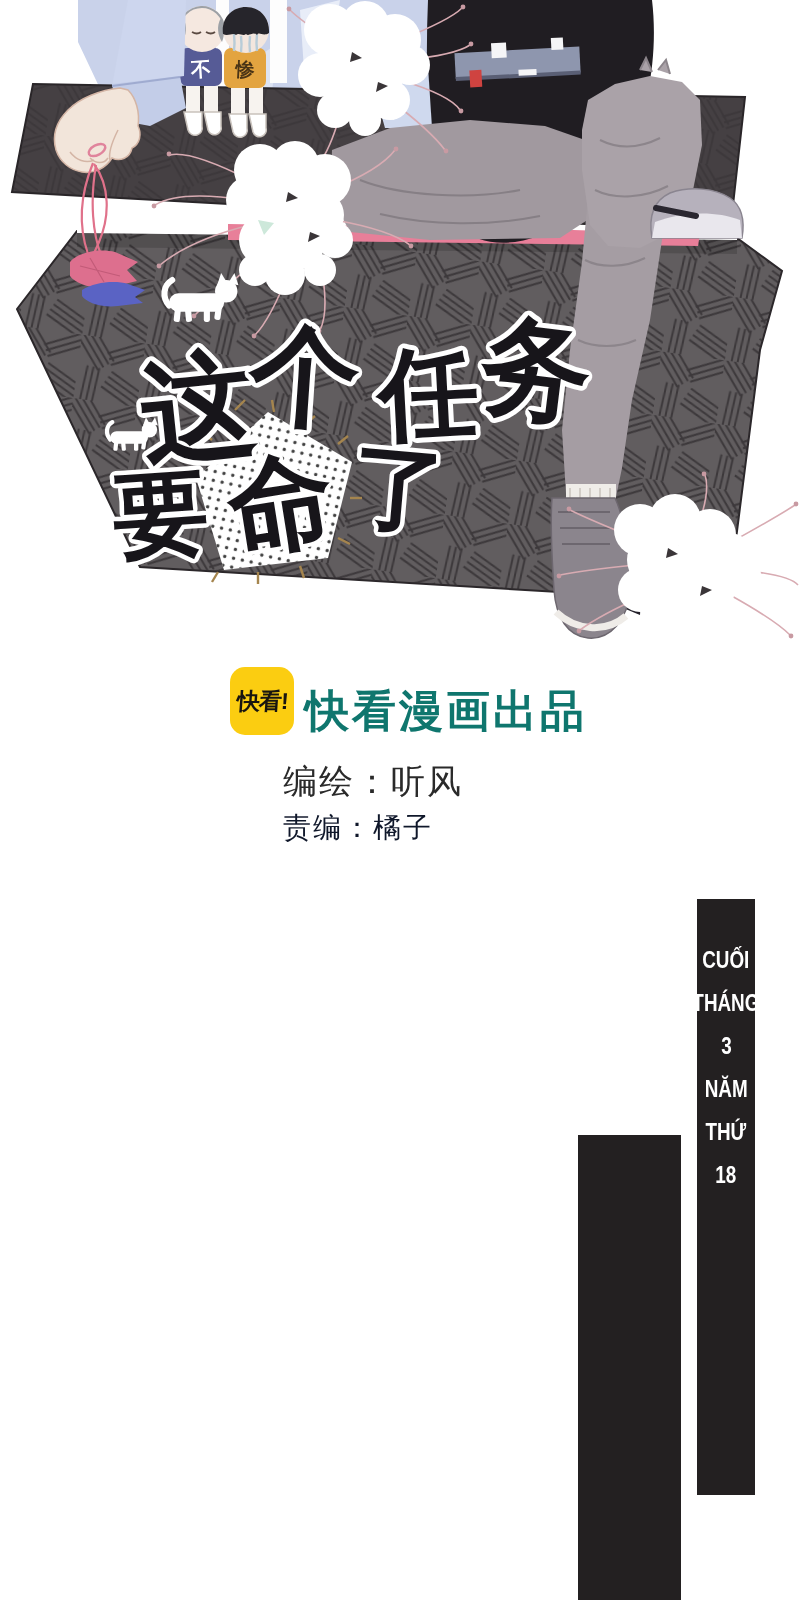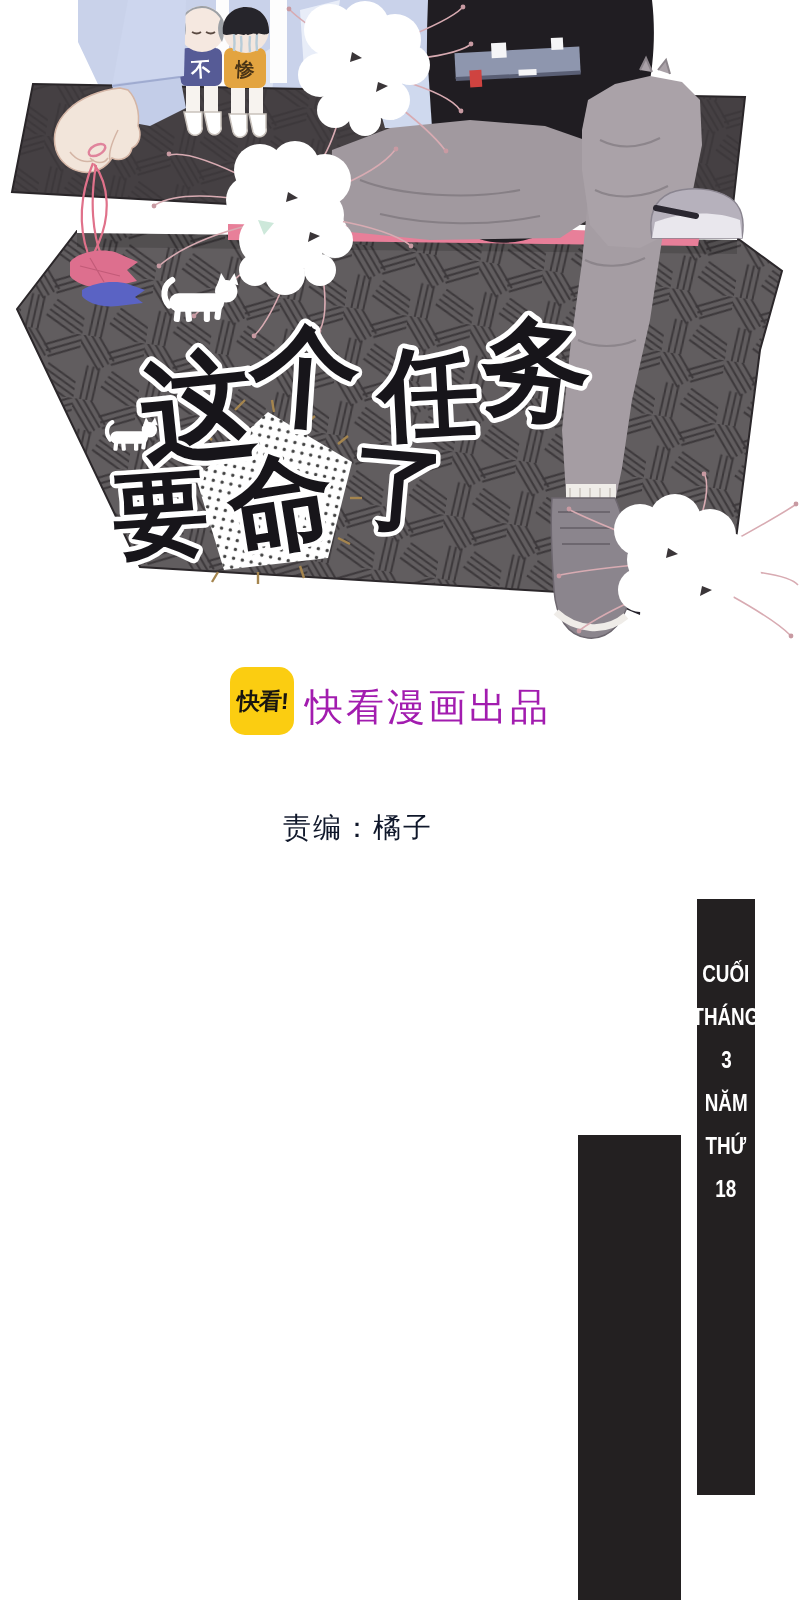--- a/index.html
+++ b/index.html
@@ -5,25 +5,25 @@
   html,body{margin:0;padding:0;background:#fff;}
   .stage{position:relative;width:799px;height:1600px;background:#ffffff;overflow:hidden;
          font-family:"Liberation Sans","DejaVu Sans",sans-serif;}
   .stage svg{position:absolute;left:0;top:0;}
   .title-char{font-family:"Liberation Sans","DejaVu Sans",sans-serif;font-weight:900;
               paint-order:stroke;stroke:#ffffff;stroke-linejoin:round;fill:#17151a;}
   .shirt-char{font-family:"Liberation Sans","DejaVu Sans",sans-serif;font-weight:700;}
   .logo-badge{position:absolute;left:230px;top:667px;width:64px;height:68px;border-radius:15px;
               background:#fbcd11;display:flex;align-items:center;justify-content:center;}
   .logo-badge span{font-size:23px;font-weight:900;color:#181510;letter-spacing:-1px;transform:skewX(-4deg);}
-  .producer{position:absolute;left:305px;top:682px;font-size:38px;font-weight:400;color:#a21caf;letter-spacing:3px;}
+  .producer{position:absolute;left:305px;top:682px;font-size:44px;font-weight:700;color:#0f766e;letter-spacing:3px;}
   .author-line{position:absolute;left:283px;top:759px;font-size:34px;font-weight:500;color:#2a2a2a;letter-spacing:2px;}
   .editor-line{position:absolute;left:283px;top:809px;font-size:28px;font-weight:500;color:#0f172a;letter-spacing:2px;}
   .vn-banner{position:absolute;left:697px;top:899px;width:58px;height:596px;background:#232021;
-             display:flex;flex-direction:column;align-items:center;padding-top:54px;box-sizing:border-box;}
+             display:flex;flex-direction:column;align-items:center;padding-top:40px;box-sizing:border-box;}
   .vn-line{height:43px;line-height:43px;color:#ffffff;font-size:23px;font-weight:700;
            transform:scaleX(0.82);white-space:nowrap;}
   .bottom-rect{position:absolute;left:578px;top:1135px;width:103px;height:465px;background:#232021;}
 </style>
 </head>
 <body>
 
 <div class="stage">
 
 <svg width="799" height="660" viewBox="0 0 799 660">
@@ -329,20 +329,21 @@
     <text class="title-char" x="160" y="547" font-size="95" stroke-width="9" text-anchor="middle" transform="rotate(-4 160 505)">要</text>
     <text class="title-char" x="280" y="540" font-size="105" stroke-width="8" fill="#f2a3c0" text-anchor="middle" transform="rotate(-9 280 498)">命</text>
     <text class="title-char" x="400" y="522" font-size="95" stroke-width="9" text-anchor="middle" transform="rotate(5 400 480)">了</text>
   </g>
 </svg>
 
   <div class="logo-badge">
     <span>快看!</span>
   </div>
   <div class="producer">快看漫画出品</div>
+  <div class="author-line">编绘：听风</div>
   <div class="editor-line">责编：橘子</div>
 
   <div class="vn-banner">
     <div class="vn-line">CUỐI</div>
     <div class="vn-line">THÁNG</div>
     <div class="vn-line">3</div>
     <div class="vn-line">NĂM</div>
     <div class="vn-line">THỨ</div>
     <div class="vn-line">18</div>
   </div>

